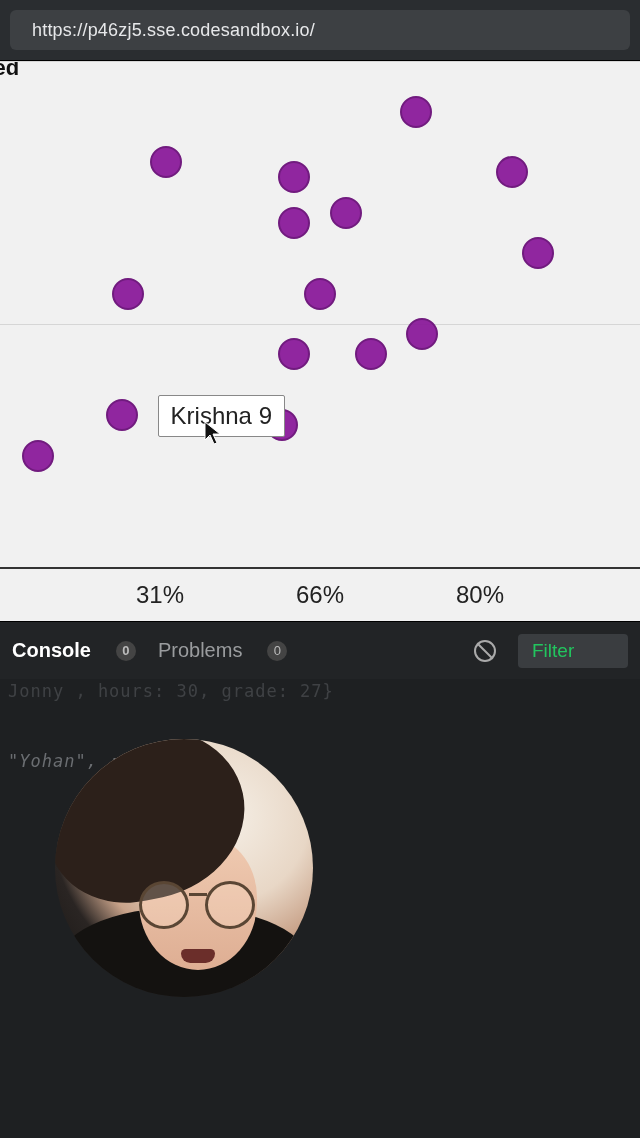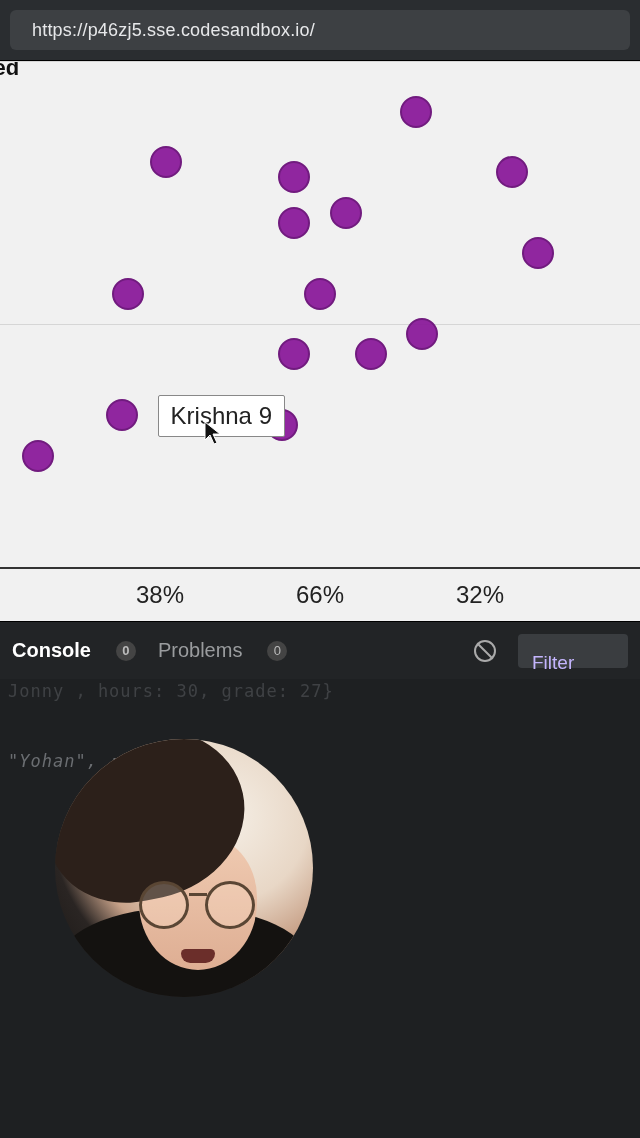--- a/index.html
+++ b/index.html
@@ -147,25 +147,25 @@
   .clear-icon::after {
     content: "";
     position: absolute;
     left: 50%; top: 50%;
     width: 22px; height: 2px;
     background: #aaa;
     transform: translate(-50%,-50%) rotate(45deg);
   }
   .filter-box {
     background: #3a3d40;
-    color: #c4b5fd;
+    color: #22c55e;
     border-radius: 4px;
     height: 34px;
     line-height: 34px;
-    padding: 12px 14px;
+    padding: 0 14px;
     min-width: 110px;
     font-size: 19px;
   }
 
   
   .console-area {
     background: #1e2022;
     color: #6e7074;
     height: calc(1138px - 60px - 560px - 58px); 
     position: relative;
@@ -265,23 +265,23 @@
       <div class="cursor-arrow" style="left: 203.6px; top: 360.2px;">
         <svg width="18" height="24" viewBox="0 0 18 24">
           <path d="M1 1 L1 19 L6 14 L10 23 L13 22 L9 13 L16 13 Z" fill="#111" stroke="#fff" stroke-width="1"></path>
         </svg>
       </div>
     </div>
 
   <div class="axis-line"></div>
 
   <div class="x-ticks" id="x-ticks">
-      <div class="x-tick-label" style="left: 160px;">38%</div>
+      <div class="x-tick-label" style="left: 160px;">31%</div>
       <div class="x-tick-label" style="left: 320px;">66%</div>
-      <div class="x-tick-label" style="left: 480px;">32%</div>
+      <div class="x-tick-label" style="left: 480px;">80%</div>
     </div>
 </div>
 
 <div class="devtools">
   <div class="dev-tab active">
     <span>Console</span>
     <span class="badge">0</span>
   </div>
   <div class="dev-tab">
     <span>Problems</span>

